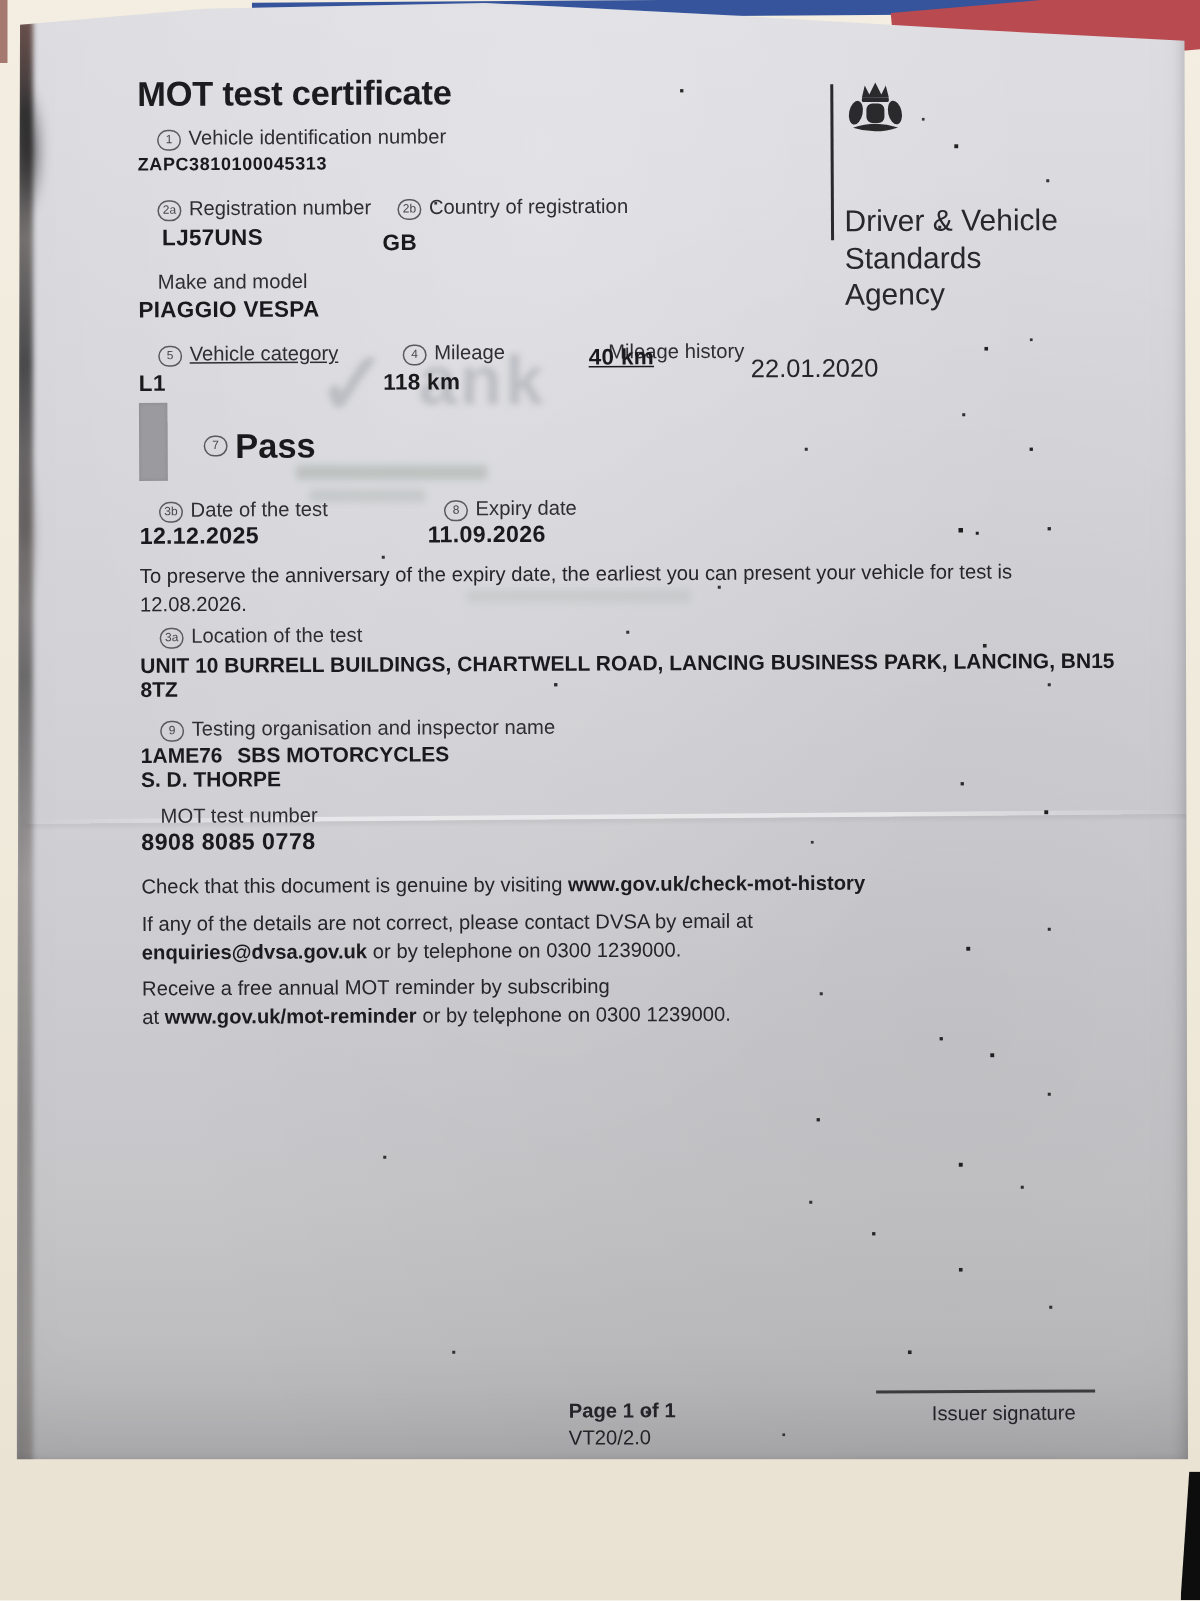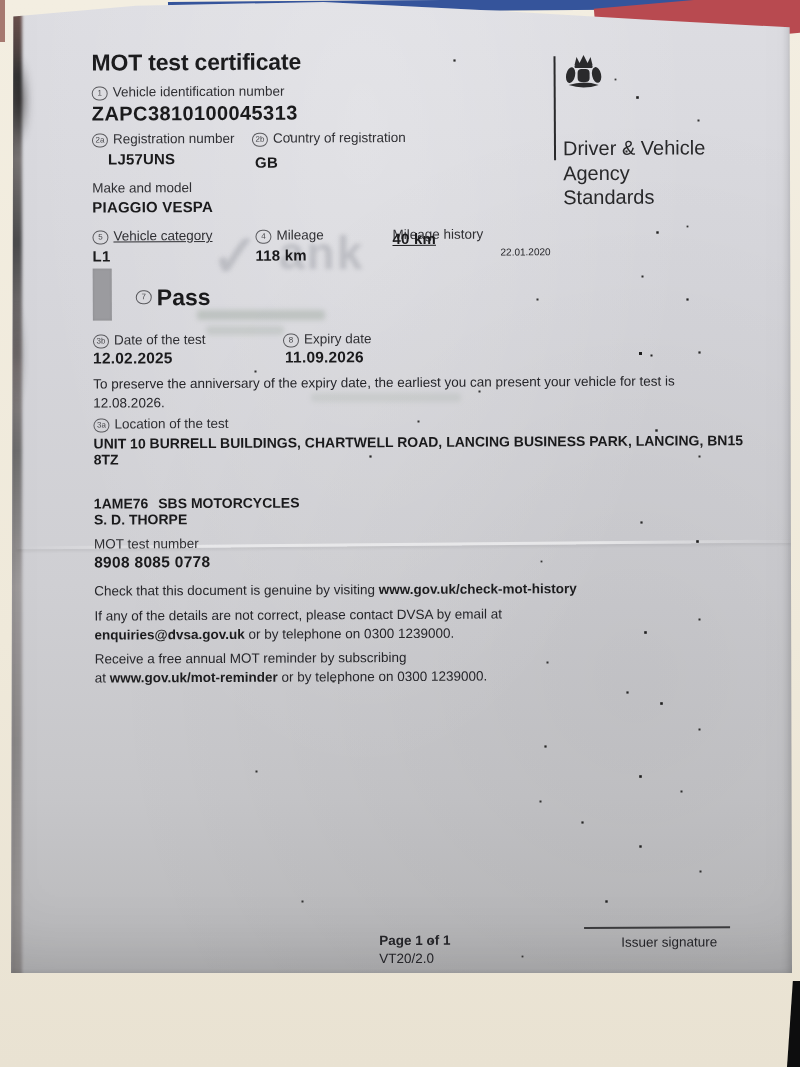--- a/index.html
+++ b/index.html
@@ -56,21 +56,21 @@
      529px 801px 0 .5px #303030, 571px 822px 0 .6px #252525, 629px 846px 0 .7px #232323,
      689px 871px 0 .5px #2e2e2e, 595px 901px 0 .7px #242424, 245px 771px 0 .5px #303030,
      291px 901px 0 .5px #313131, 420px 941px 0 .5px #2f2f2f, 511px 956px 0 .4px #343434,
      409px 986px 0 .7px #242424, 535px 991px 0 .4px #333, 689px 1011px 0 .5px #2d2d2d,
      750px 1041px 0 .7px #232323, 454px 1041px 0 .5px #303030, 244px 371px 0 .5px #323232,
      407px 421px 0 .5px #333, 359px 456px 0 .6px #2a2a2a, 161px 632px 0 .4px #343434,
      322px 681px 0 .5px #313131, 279px 135px 0 .4px #373737, 604px 79px 0 .4px #3a3a3a;}
   
   .content{left:0;top:0;width:781px;height:1067px;transform:rotate(-.3deg);color:#26262a;}
   .title{font-size:23px;font-weight:bold;letter-spacing:-.2px;color:#1c1c1e;}
-  .label{font-size:13.5px;color:#2f2f33;}
+  .label{font-size:13.5px;color:#2f2f33;margin-left:13px;}
   .value{font-size:15px;font-weight:bold;color:#1a1a1c;letter-spacing:.2px;}
   .para{font-size:13.5px;line-height:18.5px;color:#26262a;}
   .b{font-weight:bold;color:#1c1c1e;}
   .nowrap{white-space:nowrap;}
   .cnum{
     display:inline-flex;align-items:center;justify-content:center;
     min-width:12px;height:12px;padding:0 1px;margin-right:5px;
     border:1px solid #5a5a5e;border-radius:8px;
     font-size:8px;line-height:1;color:#47474b;vertical-align:1.5px;
   }
@@ -115,28 +115,28 @@
         <rect x="12" y="12" width="18" height="3" rx="1"></rect>
         <rect x="15" y="16" width="12" height="13" rx="4"></rect>
         <ellipse cx="8" cy="22" rx="4.5" ry="8" transform="rotate(12 8 22)"></ellipse>
         <ellipse cx="34" cy="22" rx="4.5" ry="8" transform="rotate(-12 34 22)"></ellipse>
         <path d="M6 32 Q21 27 36 32 Q21 37 6 32 Z"></path>
         <circle cx="21" cy="8" r="1.6"></circle>
       </g>
     </svg>
     <div class="abs logo-text">
       <div>Driver &amp; Vehicle</div>
+      <div>Standards</div>
       <div>Agency</div>
-      <div>Standards</div>
     </div>
 
     <div class="abs label" style="left:83px;top:83px;">
       <span class="cnum">1</span><span>Vehicle identification number</span>
     </div>
-    <div class="abs value" style="left:83px;top:101px;font-size:20px;letter-spacing:.4px;">ZAPC3810100045313</div>
+    <div class="abs value" style="left:83px;top:101px;font-size:12px;letter-spacing:.4px;">ZAPC3810100045313</div>
 
     <div class="abs label" style="left:83px;top:130px;">
       <span class="cnum">2a</span><span>Registration number</span>
     </div>
     <div class="abs label" style="left:243px;top:130px;">
       <span class="cnum">2b</span><span>Country of registration</span>
     </div>
     <div class="abs value" style="left:99px;top:149px;">LJ57UNS</div>
     <div class="abs value" style="left:246px;top:153px;">GB</div>
 
@@ -146,49 +146,52 @@
     <div class="abs label" style="left:83px;top:227px;text-decoration:underline;">
       <span class="cnum">5</span><span>Vehicle category</span>
     </div>
     <div class="abs label" style="left:246px;top:227px;">
       <span class="cnum">4</span><span>Mileage</span>
     </div>
     <div class="abs label" style="left:383px;top:227px;">Mileage history</div>
     <div class="abs value" style="left:83px;top:246px;">L1</div>
     <div class="abs value" style="left:246px;top:246px;">118 km</div>
     <div class="abs value" style="left:383px;top:230px;text-decoration:underline;">40 km</div>
-    <div class="abs" style="left:491px;top:247px;font-size:10px;color:#26262a;">22.01.2020</div>
+    <div class="abs" style="left:491px;top:237px;font-size:17px;color:#26262a;">22.01.2020</div>
 
     <div class="abs graybar"></div>
     <div class="abs" style="left:126px;top:283px;">
       <span class="cnum" style="vertical-align:6px;">7</span><span class="pass-text">Pass</span>
     </div>
 
     <div class="abs label" style="left:83px;top:331px;">
       <span class="cnum">3b</span><span>Date of the test</span>
     </div>
     <div class="abs label" style="left:273px;top:331px;">
       <span class="cnum">8</span><span>Expiry date</span>
     </div>
-    <div class="abs value" style="left:83px;top:348px;font-size:15.5px;">12.02.2025</div>
+    <div class="abs value" style="left:83px;top:348px;font-size:15.5px;">12.12.2025</div>
     <div class="abs value" style="left:275px;top:348px;font-size:15.5px;">11.09.2026</div>
 
     <div class="abs para" style="left:83px;top:374px;">
       <span class="nowrap">To preserve the anniversary of the expiry date, the earliest you can present your vehicle for test is</span><br>
       <span>12.08.2026.</span>
     </div>
 
     <div class="abs label" style="left:83px;top:415px;">
       <span class="cnum">3a</span><span>Location of the test</span>
     </div>
     <div class="abs" style="left:83px;top:434px;font-size:14px;font-weight:bold;line-height:16px;color:#1a1a1c;">
       <span class="nowrap">UNIT 10 BURRELL BUILDINGS, CHARTWELL ROAD, LANCING BUSINESS PARK, LANCING, BN15</span><br>
       <span>8TZ</span>
     </div>
 
+    <div class="abs label" style="left:83px;top:477px;">
+      <span class="cnum">9</span><span>Testing organisation and inspector name</span>
+    </div>
     <div class="abs" style="left:83px;top:495px;font-size:14px;font-weight:bold;line-height:15.5px;color:#1a1a1c;">
       <span>1AME76</span>
       <span style="margin-left:6px;">SBS MOTORCYCLES</span><br>
       <span>S. D. THORPE</span>
     </div>
 
     <div class="abs label" style="left:83px;top:535px;">MOT test number</div>
     <div class="abs value" style="left:83px;top:552px;font-size:15.5px;letter-spacing:.3px;">8908 8085 0778</div>
 
     <div class="abs para nowrap" style="left:83px;top:581px;">

